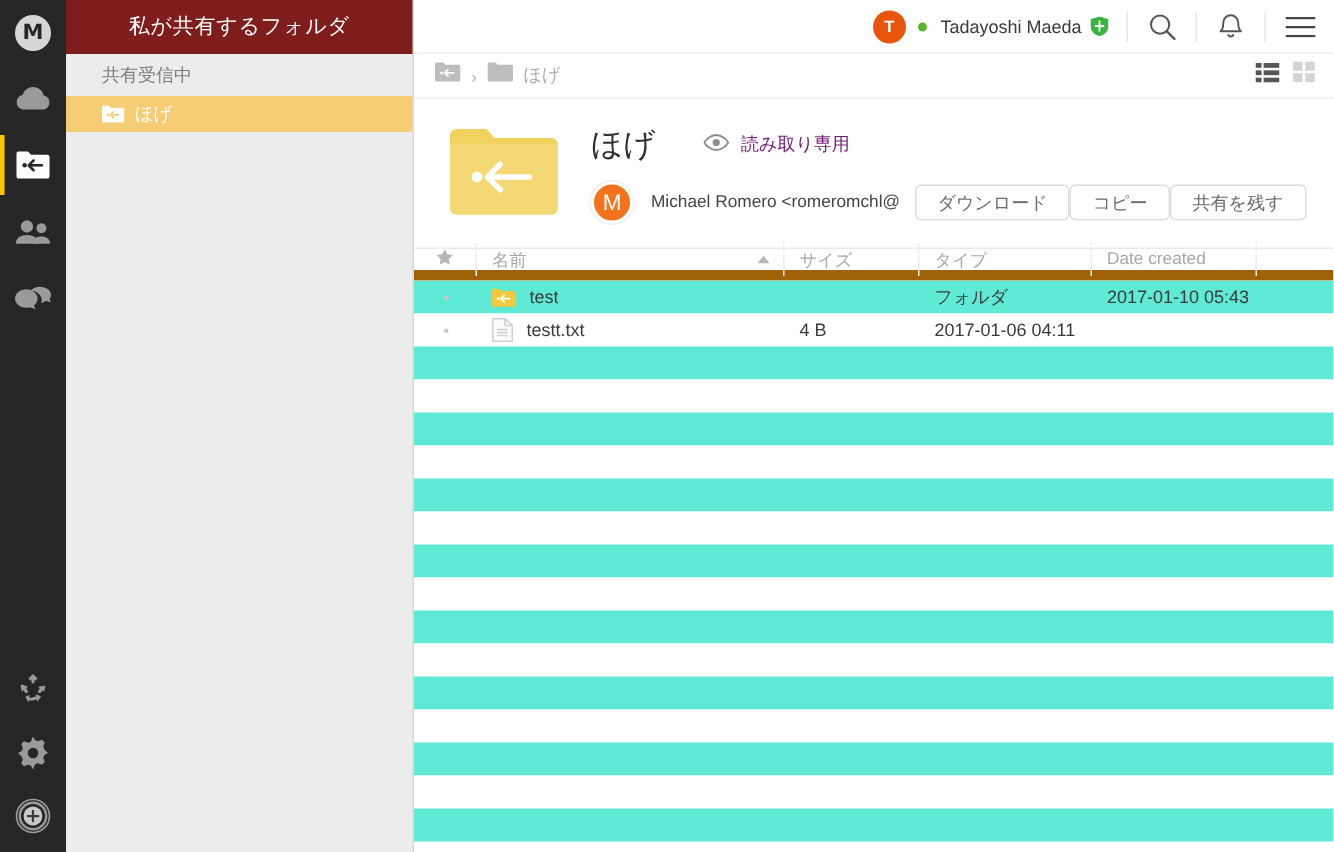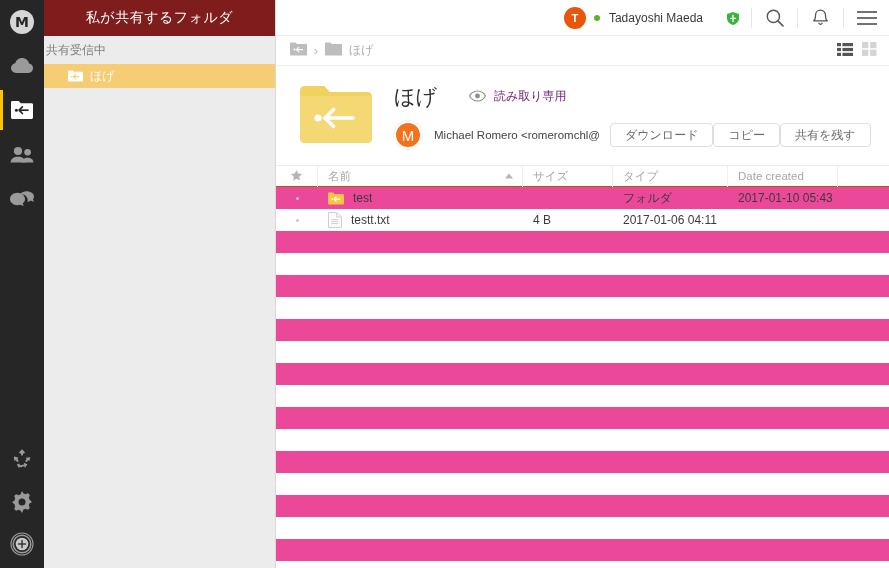--- a/index.html
+++ b/index.html
@@ -63,21 +63,21 @@
     height: 36px;
     background: #7f1d1d;
     color: #ffffff;
     font-size: 14px;
     display: flex; align-items: center; justify-content: center;
     letter-spacing: .5px;
   }
   .panel-section {
     height: 28px;
     display: flex; align-items: center;
-    padding-left: 2px;
+    padding-left: 24px;
     font-size: 12px;
     color: #7d7d7d;
   }
   .panel-row {
     height: 24px;
     display: flex; align-items: center;
     padding-left: 24px;
     font-size: 12px;
     color: #6d6d6d;
     cursor: pointer;
@@ -115,21 +115,21 @@
     width: 22px; height: 22px; border-radius: 50%;
     background: #e8560d;
     color: #fff; font-size: 11px; font-weight: bold;
     display: flex; align-items: center; justify-content: center;
     margin-right: 8px;
   }
   .status-dot {
     width: 6px; height: 6px; border-radius: 50%;
     background: #5bb52a; margin-right: 9px;
   }
-  .user-name { font-size: 12px; color: #3a3a3a; margin-right: 24px; }
+  .user-name { font-size: 12px; color: #3a3a3a; margin-right: 6px; }
   .shield {
     width: 12px; height: 13px; display: inline-block;
   }
   .topbar-sep { width: 1px; height: 20px; background: #e6e6e6; }
   .topbar-btn {
     width: 45px; height: 36px;
     display: flex; align-items: center; justify-content: center;
     cursor: pointer;
   }
   .topbar-btn svg { display: block; }
@@ -203,21 +203,21 @@
     cursor: pointer;
     white-space: nowrap;
   }
 
   
   .table { flex: 1 1 auto; display: flex; flex-direction: column; min-height: 0; }
   .thead {
     height: 22px; flex: 0 0 22px;
     display: flex; align-items: center;
     border-top: 1px solid #eaeaea;
-    border-bottom: 1px solid #a16207;
+    border-bottom: 7px solid #a16207;
     background: #ffffff;
     font-size: 11.5px; color: #a7a7a7;
   }
   .th {
     height: 22px; display: flex; align-items: center;
     padding-left: 10px;
     border-right: 1px solid #eeeeee;
     cursor: pointer;
     position: relative;
     overflow: hidden;
@@ -236,21 +236,21 @@
     border-right: 4px solid transparent;
     border-bottom: 5px solid #b6b6b6;
   }
   .tbody { flex: 1 1 auto; overflow: hidden; }
   .tr {
     height: 22px;
     display: flex; align-items: center;
     font-size: 12px; color: #3b3b3b;
     cursor: pointer;
   }
-  .tr.odd { background: #ec4899; }
+  .tr.odd { background: #5eead4; }
   .tr.even { background: #ffffff; }
   .td { height: 22px; display: flex; align-items: center; padding-left: 10px; overflow: hidden; }
   .td.c-star { width: 42px; justify-content: center; padding-left: 0; }
   .td.c-name { width: 205px; }
   .td.c-size { width: 90px; }
   .td.c-type { width: 115px; }
   .td.c-date { width: 110px; }
   .td.c-last { flex: 1 1 auto; }
   .star-dot {
     width: 3px; height: 3px; border-radius: 50%;

